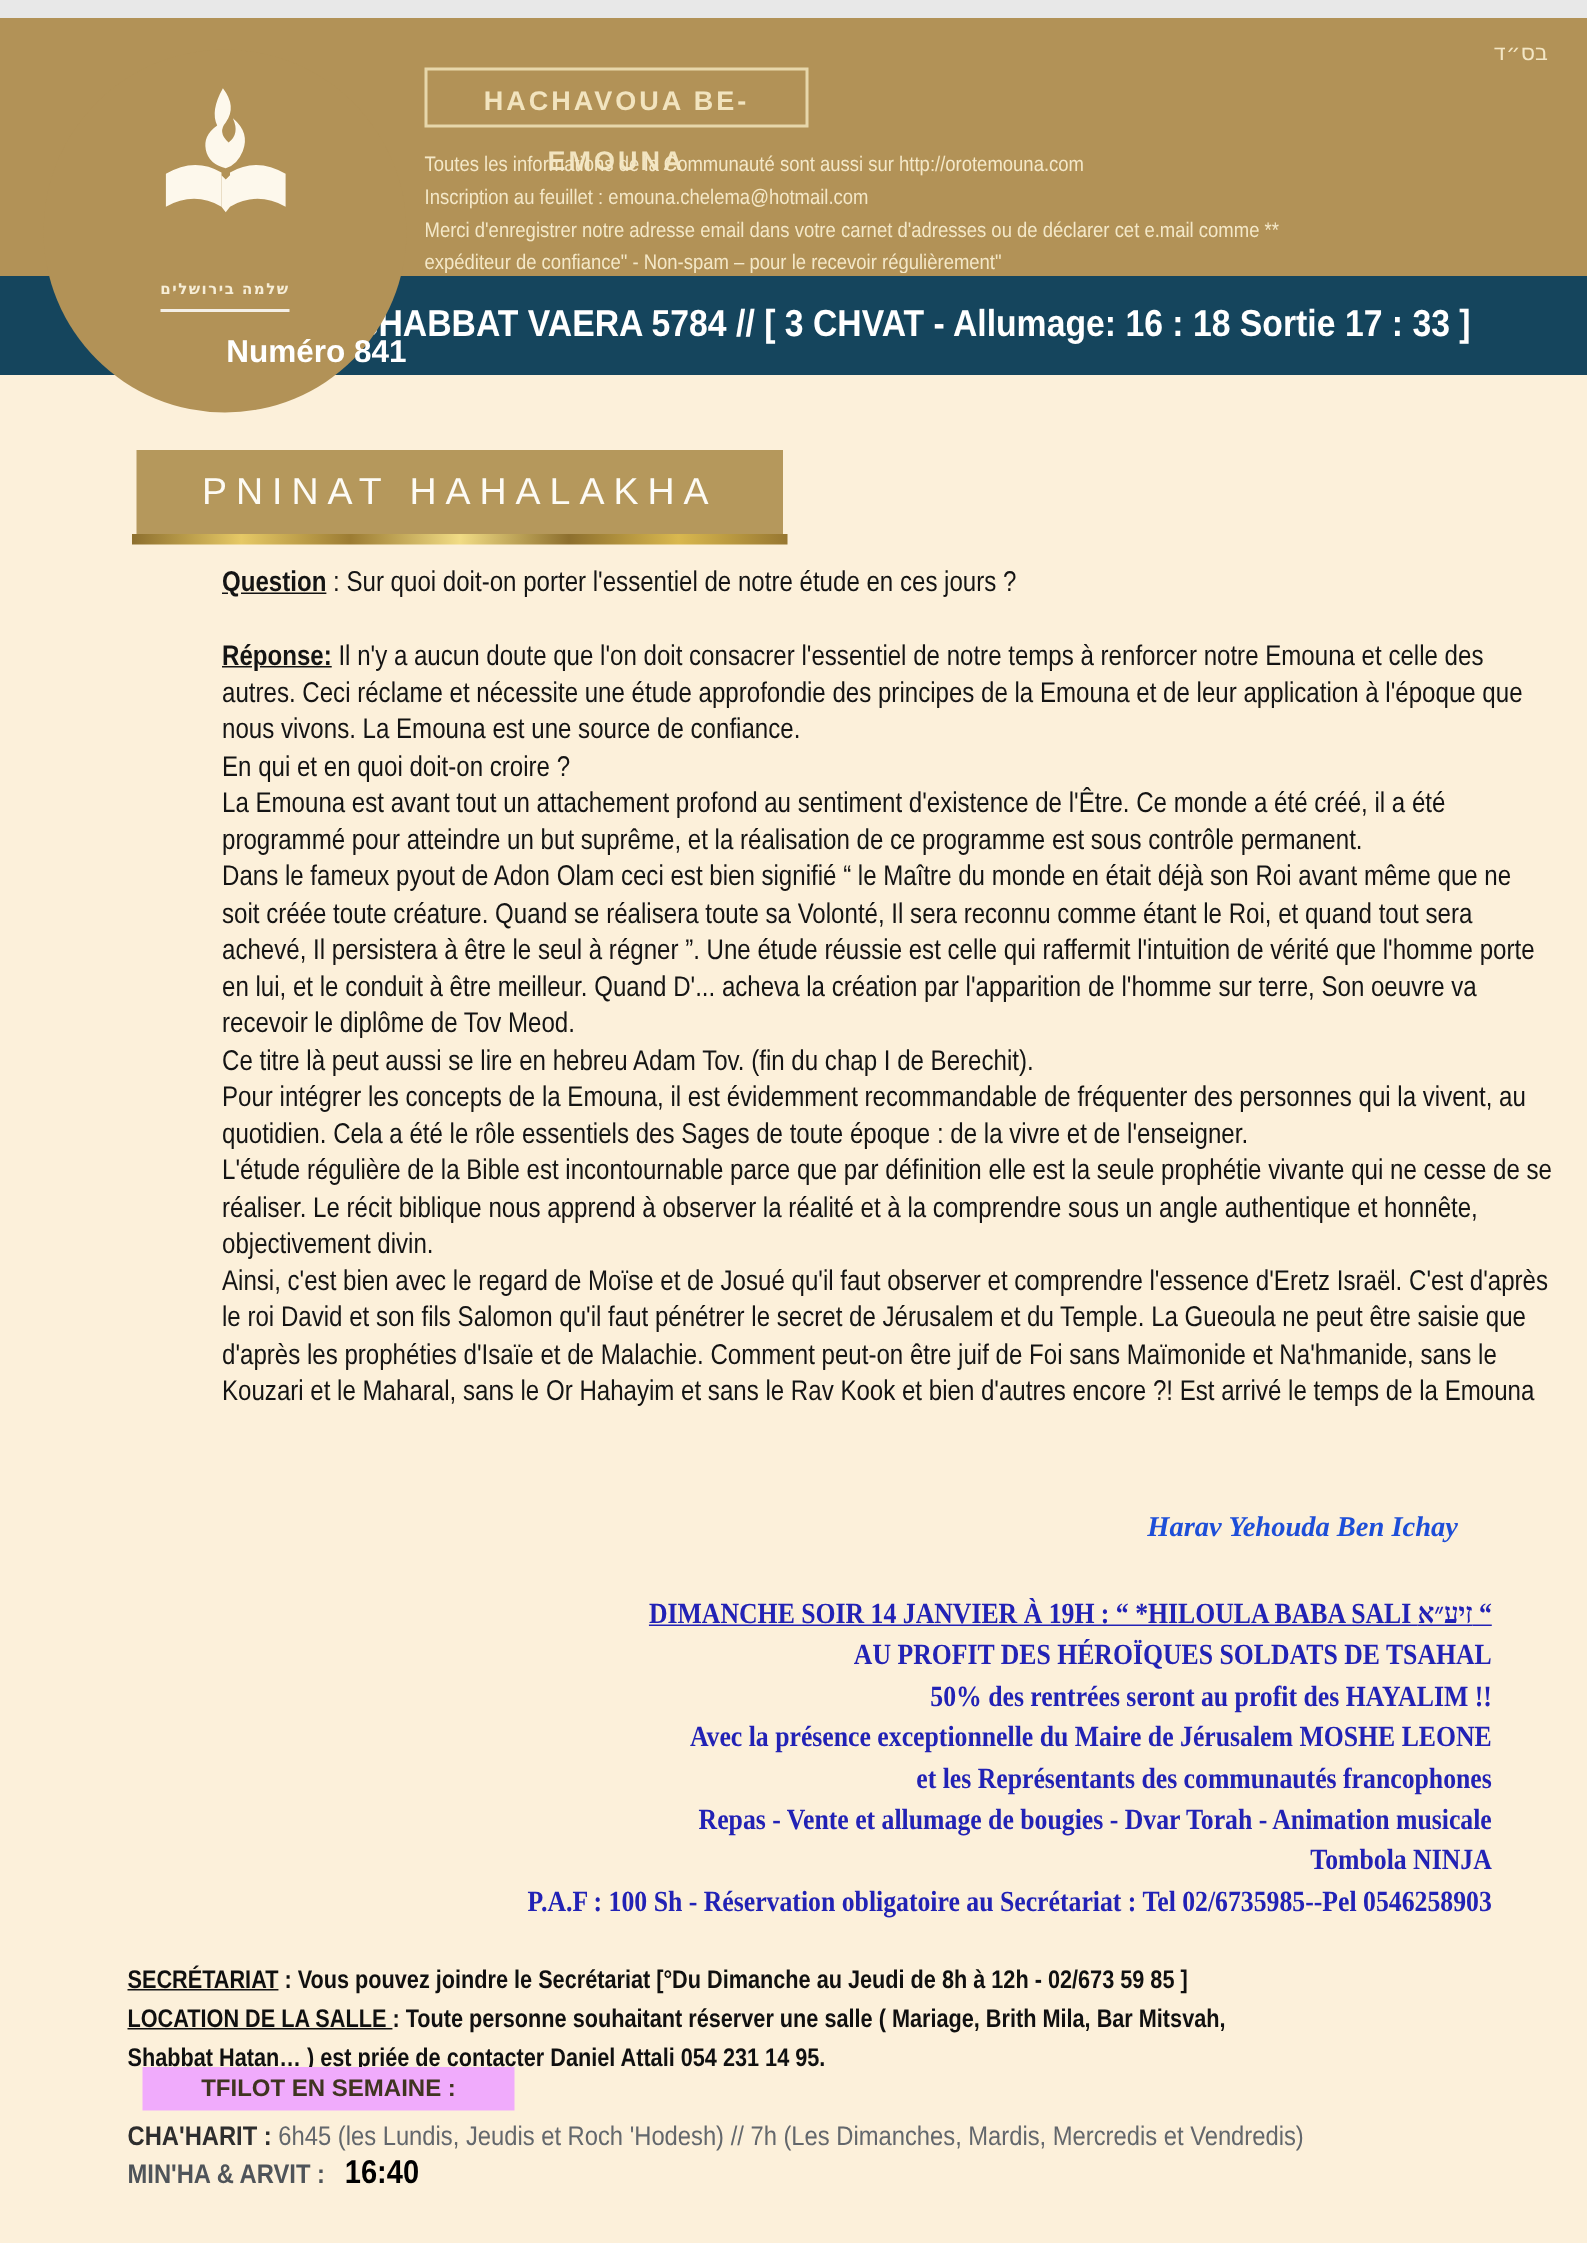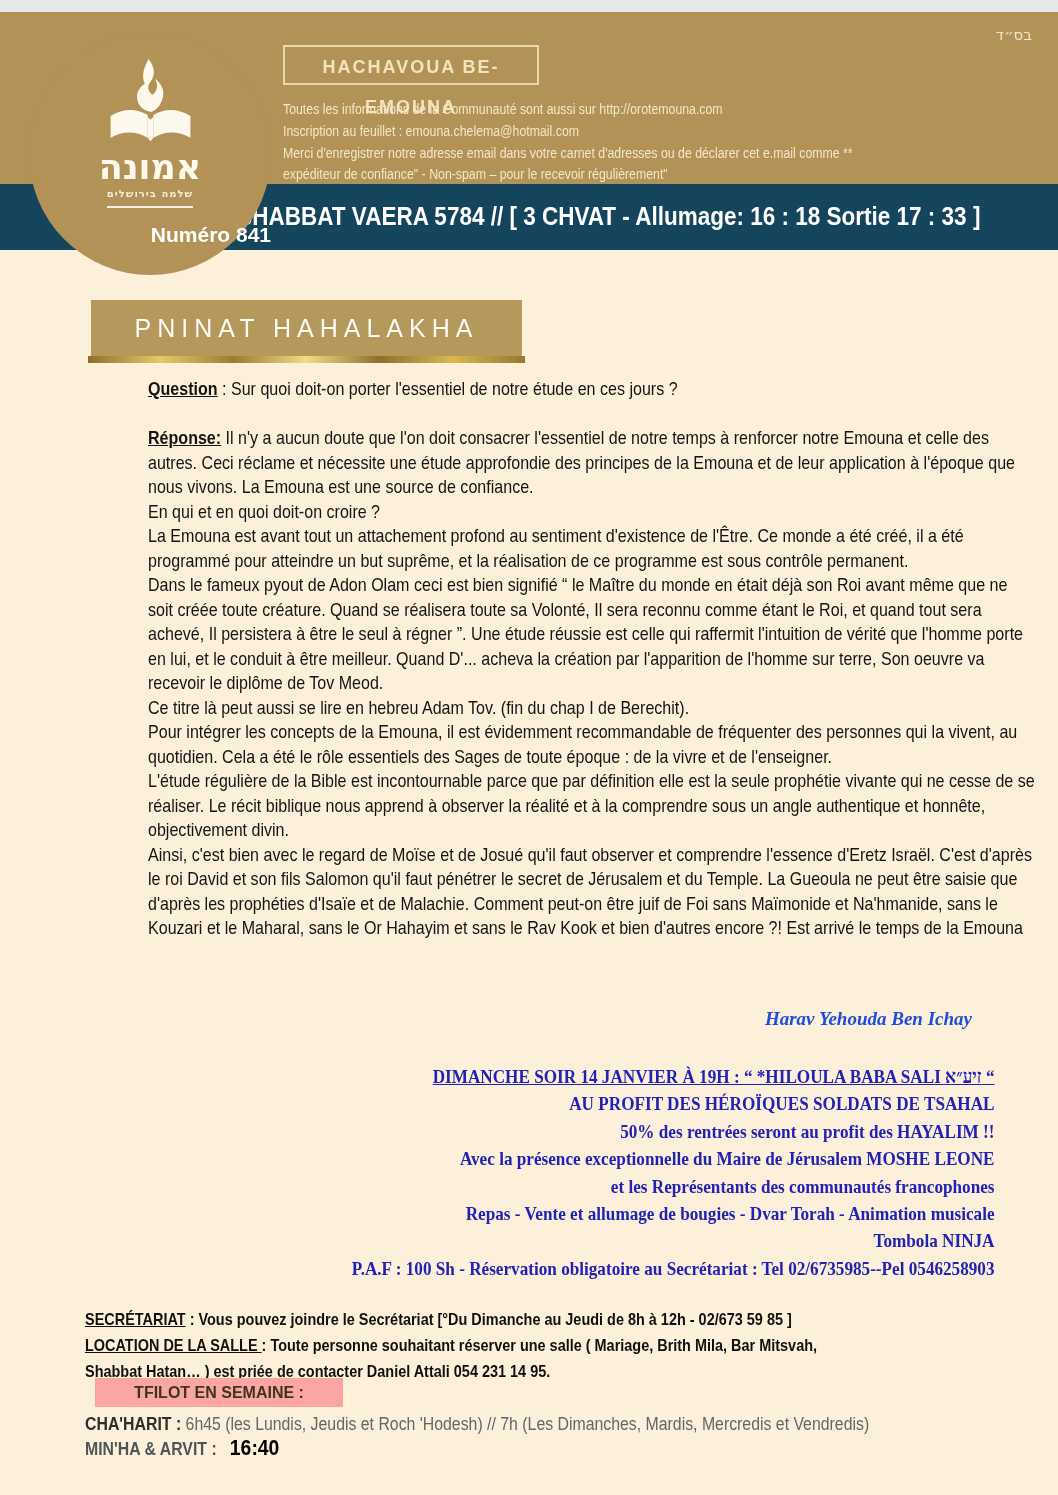--- a/index.html
+++ b/index.html
@@ -58,21 +58,21 @@
   .announcement .ann-line { transform:scaleX(0.88); white-space:nowrap; }
   .announcement .ul { text-decoration:underline; }
   
   .secretariat { position:absolute; left:85px; top:1295px; transform:scaleX(0.85);
                  transform-origin:0 0; font-size:17px; font-weight:bold; color:#101010;
                  line-height:26px; }
   .secretariat div { white-space:nowrap; }
   .secretariat .sec-lead { text-decoration:underline; }
   
   .tfilot-box { position:absolute; left:95px; top:1366px; width:248px; height:29px;
-                background:#fca5a5; color:#3f3420; font-weight:bold; font-size:16px;
+                background:#f0abfc; color:#3f3420; font-weight:bold; font-size:16px;
                 text-align:center; line-height:29px; }
   .times { position:absolute; left:85px; top:1401px; transform:scaleX(0.88);
            transform-origin:0 0; font-size:18px; line-height:23px; }
   .times div { white-space:nowrap; }
   .ch-label { font-weight:bold; color:#2e2e2e; }
   .ch-text { color:#63676c; }
   .mn-label { font-weight:bold; color:#4f5459; }
   .mn-value { font-weight:bold; color:#000000; font-size:22px; margin-left:10px; }
 </style>
 </head>
@@ -88,21 +88,20 @@
     <span class="banner-inner">SHABBAT VAERA 5784 // [ 3 CHVAT - Allumage: 16 : 18  Sortie 17 : 33 ]</span>
   </div>
 
   <div class="logo-circle">
     <svg class="logo-art" viewBox="0 0 100 100" xmlns="http://www.w3.org/2000/svg">
       <path fill="#fdf8ec" d="M48 2 Q58 15 50 26 Q44 33 52 40 Q60 34 55 23 Q67 33 62 46 Q58 56 50 58 Q38 55 36 45 Q34 35 44 28 Q39 18 48 2 Z"></path>
       <path fill="#fdf8ec" d="M8 62 Q28 50 47 61 L47 85 Q28 74 8 85 Z"></path>
       <path fill="#fdf8ec" d="M92 62 Q72 50 53 61 L53 85 Q72 74 92 85 Z"></path>
       <path fill="#fdf8ec" d="M47 63 L50 66 L53 63 L53 85 L50 89 L47 85 Z"></path>
     </svg>
-    <div class="logo-hebrew">אמונה</div>
     <div class="logo-sub">שלמה בירושלים</div>
     <div class="logo-divider"></div>
     <div class="logo-issue">Numéro 841</div>
   </div>
 
   <div class="hachavoua-box">HACHAVOUA BE-EMOUNA</div>
   <div class="info-lines" id="info-lines">
       <div>Toutes les informations de la Communauté sont aussi sur http://orotemouna.com</div>
       <div>Inscription au feuillet : emouna.chelema@hotmail.com</div>
       <div>Merci d'enregistrer notre adresse email dans votre carnet d'adresses ou de déclarer cet e.mail comme **</div>

